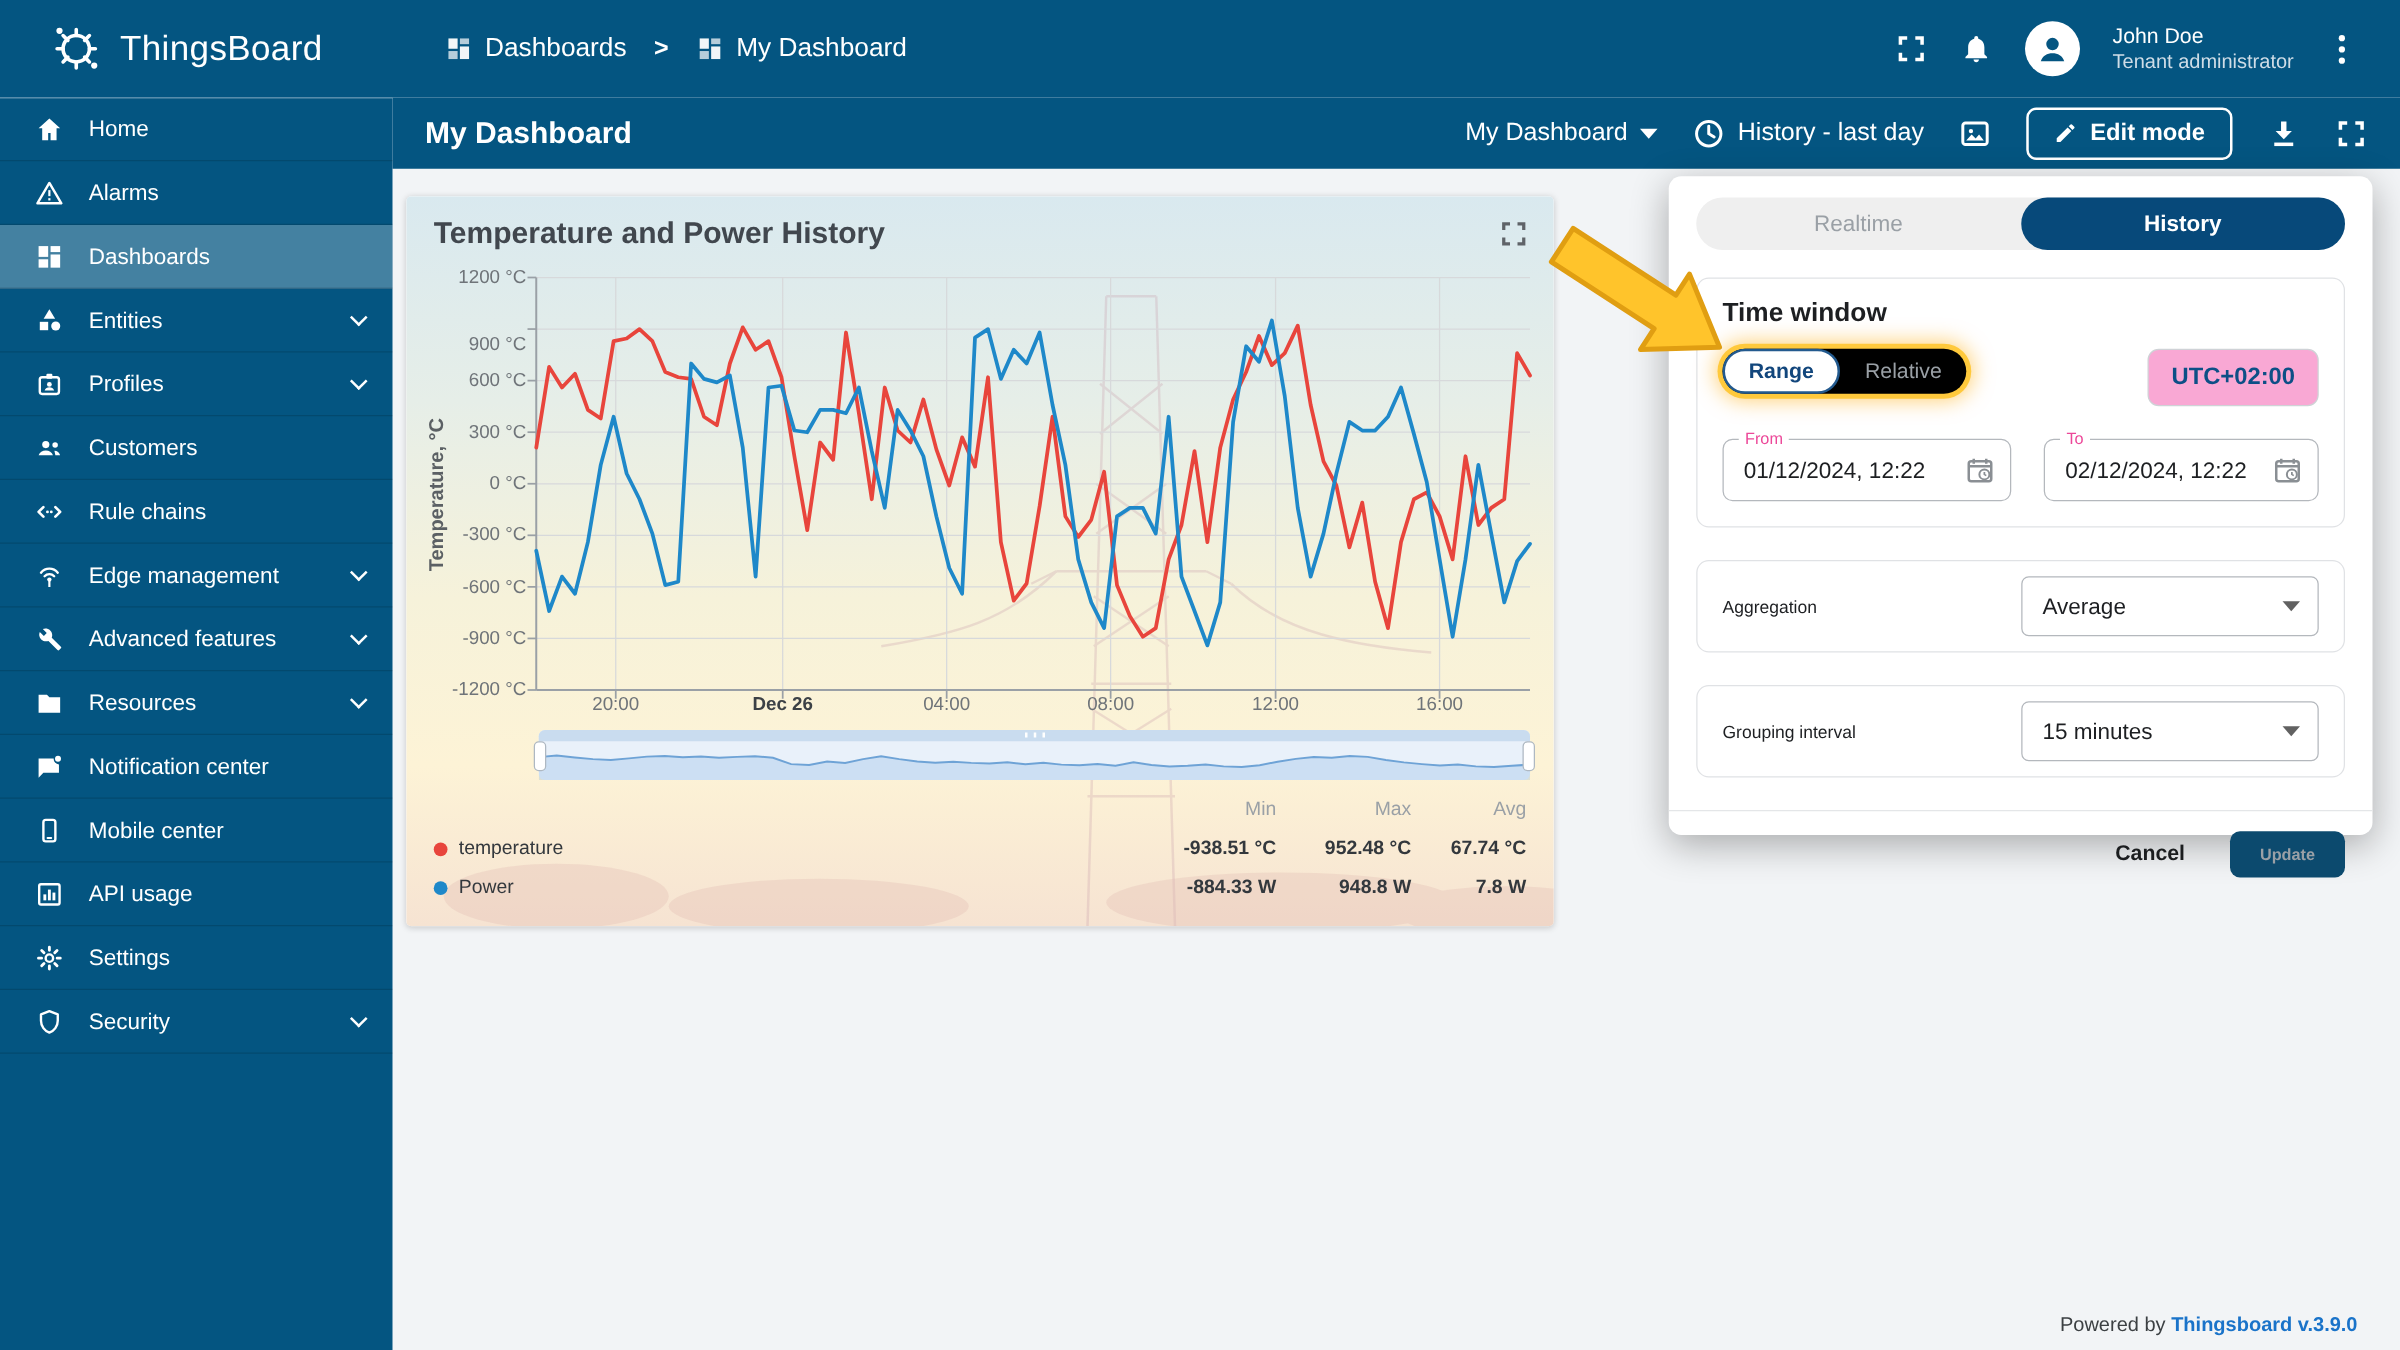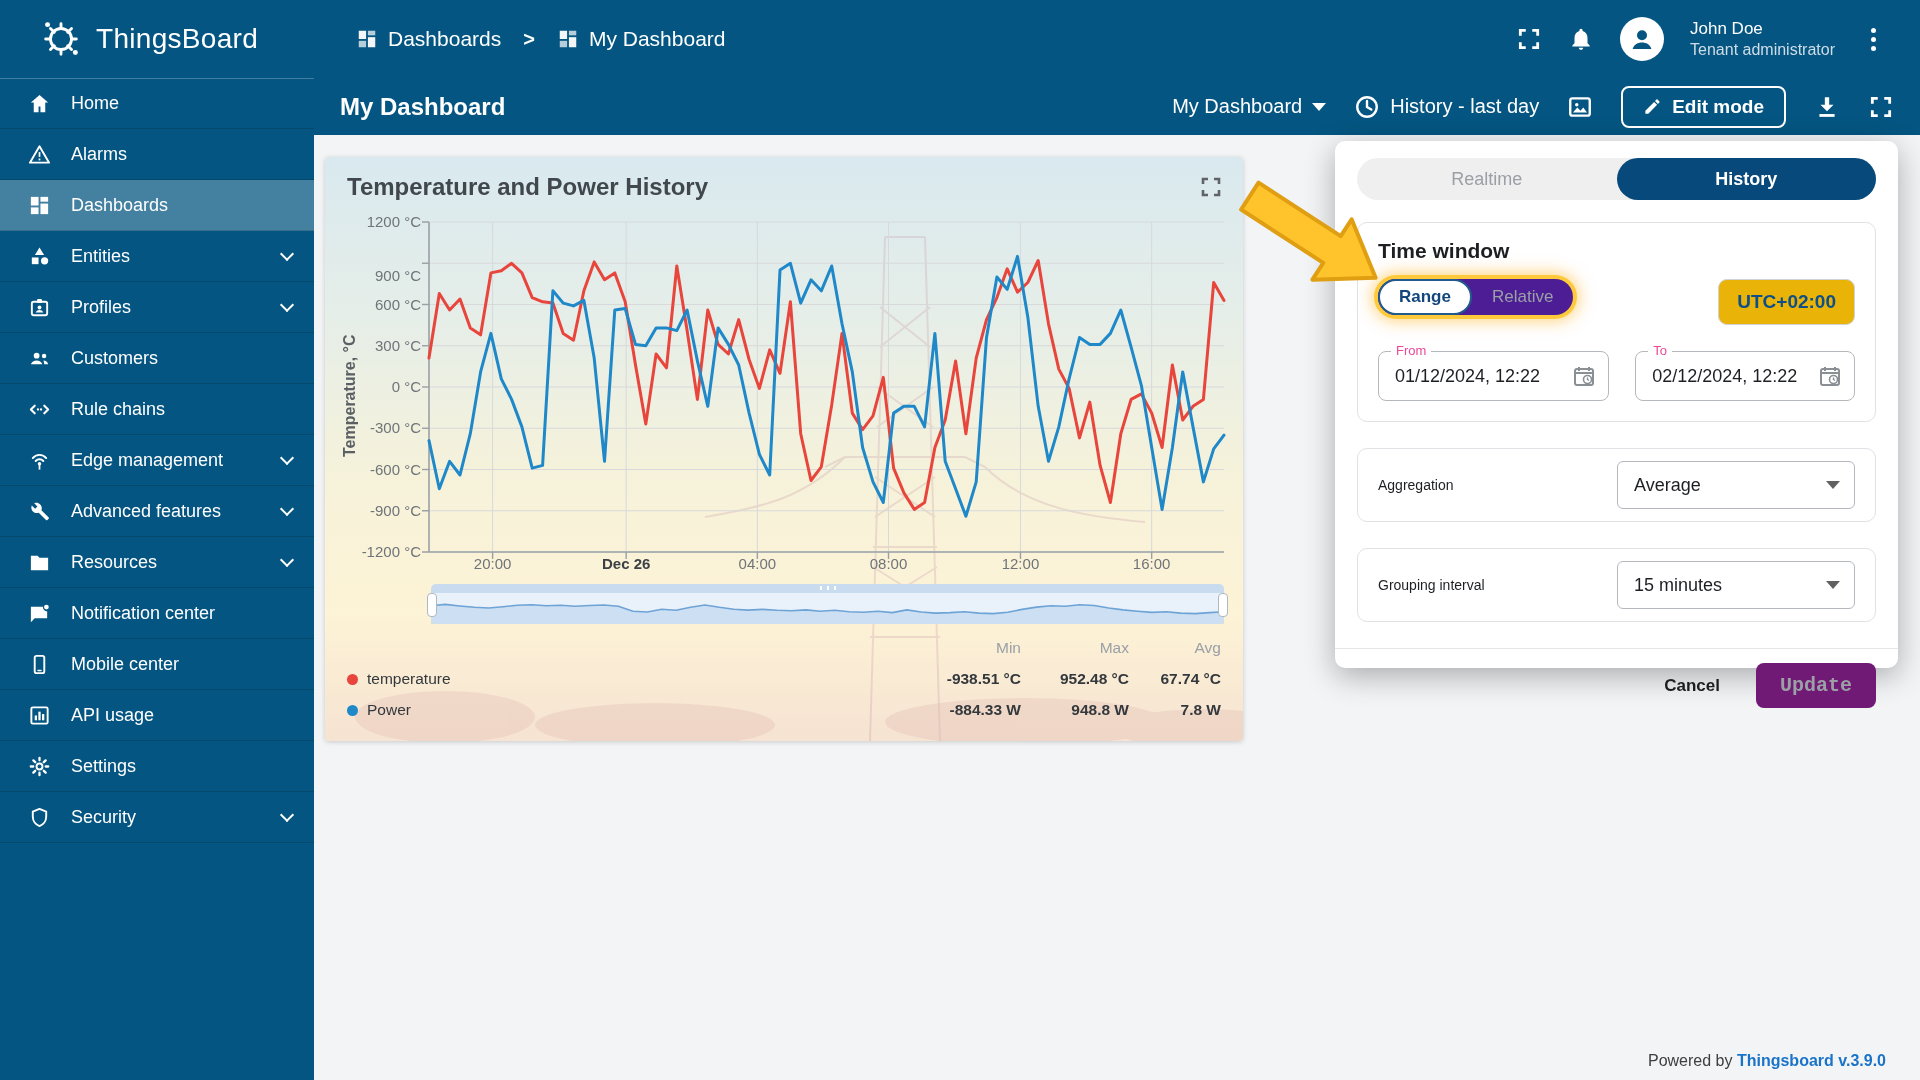--- a/index.html
+++ b/index.html
@@ -88,45 +88,45 @@
   
   .popup { position:absolute; left:1335px; top:141px; width:563px; height:527px; background:#fff;
     border-radius:10px; box-shadow:0 8px 30px rgba(0,0,0,.3); z-index:10; padding:17px 22px 0 22px; }
   .tw-tabs { display:flex; background:#efefef; border-radius:22px; height:42px; margin-bottom:22px; }
   .tw-tab { flex:1; display:flex; align-items:center; justify-content:center; font-size:18px;
     color:#9aa0a6; cursor:pointer; border-radius:22px; }
   .tw-tab.active { background:#07497a; color:#fff; font-weight:700; }
   .tw-card { border:1px solid #e0e2e5; border-radius:10px; padding:16px 20px 20px 20px; }
   .tw-heading { font-size:21px; font-weight:700; color:#1d1f22; margin-bottom:16px; }
   .range-row { display:flex; align-items:flex-start; justify-content:space-between; margin-bottom:26px; }
-  .seg-toggle { display:inline-flex; background:#4c1d95; border-radius:20px; align-items:center;
+  .seg-toggle { display:inline-flex; background:#000000; border-radius:20px; align-items:center;
     box-shadow:0 0 0 4px #ffc93c, 0 0 16px 6px rgba(255,170,0,.5); }
   .seg { padding:8px 20px; font-size:17px; color:#9aa0a6; cursor:pointer; border-radius:19px; }
   .seg.active { background:#fff; border:2px solid #235a8e; color:#12467c; font-weight:700; padding:6px 19px; }
   .utc-btn { border:1px solid #cfd2d6; border-radius:9px; padding:11px 18px; font-size:19px;
-    font-weight:700; color:#0d4f86; cursor:pointer; background:#eab308; }
+    font-weight:700; color:#0d4f86; cursor:pointer; background:#f9a8d4; }
   .date-row { display:flex; gap:26px; }
   .date-field { position:relative; border:1px solid #b4b8bd; border-radius:8px; height:50px;
     display:flex; align-items:center; padding:0 12px 0 16px; flex:1; cursor:text; background:#fff; }
   .date-label { position:absolute; top:-9px; left:12px; background:#fff; padding:0 5px;
     font-size:13px; color:#ec4899; }
   .date-value { font-size:18px; color:#1d1f22; flex:1; }
   .cal-ico { width:24px; height:24px; }
   .opt-card { border:1px solid #e0e2e5; border-radius:10px; padding:12px 20px; margin-top:26px;
     display:flex; align-items:center; justify-content:space-between; }
   .opt-label { font-size:14px; color:#1d1f22; }
   .select { width:238px; height:48px; border:1px solid #b4b8bd; border-radius:6px; display:flex;
     align-items:center; padding:0 14px 0 16px; font-size:18px; color:#1d1f22; cursor:pointer; background:#fff; }
   .select .caret { margin-left:auto; width:0; height:0; border-left:7px solid transparent;
     border-right:7px solid transparent; border-top:8px solid #616161; }
   .popup-footer { border-top:1px solid #e4e6e8; margin:26px -22px 0 -22px; padding:14px 22px 0 22px;
     display:flex; justify-content:flex-end; align-items:center; gap:30px; }
   .cancel-btn { font-size:17px; font-weight:700; color:#1b1d1f; cursor:pointer; padding:10px 6px; }
-  .update-btn { background:#701a75; color:#9aa0a6; font-size:20px; font-weight:700;
-    border-radius:8px; padding:11px 24px; cursor:not-allowed;font-family:Liberation Mono, monospace; }
+  .update-btn { background:#0c4a6e; color:#9aa0a6; font-size:13px; font-weight:700;
+    border-radius:8px; padding:11px 24px; cursor:not-allowed; }
 
   
   .callout-arrow { position:absolute; left:1218px; top:178px; width:200px; height:140px; z-index:11;
     pointer-events:none; }
 
   
   .app-footer { position:absolute; right:34px; bottom:10px; font-size:16px; color:#3c4043; }
   .app-footer a { color:#1a73c9; font-weight:700; text-decoration:none; cursor:pointer; }
 </style>
 </head>

